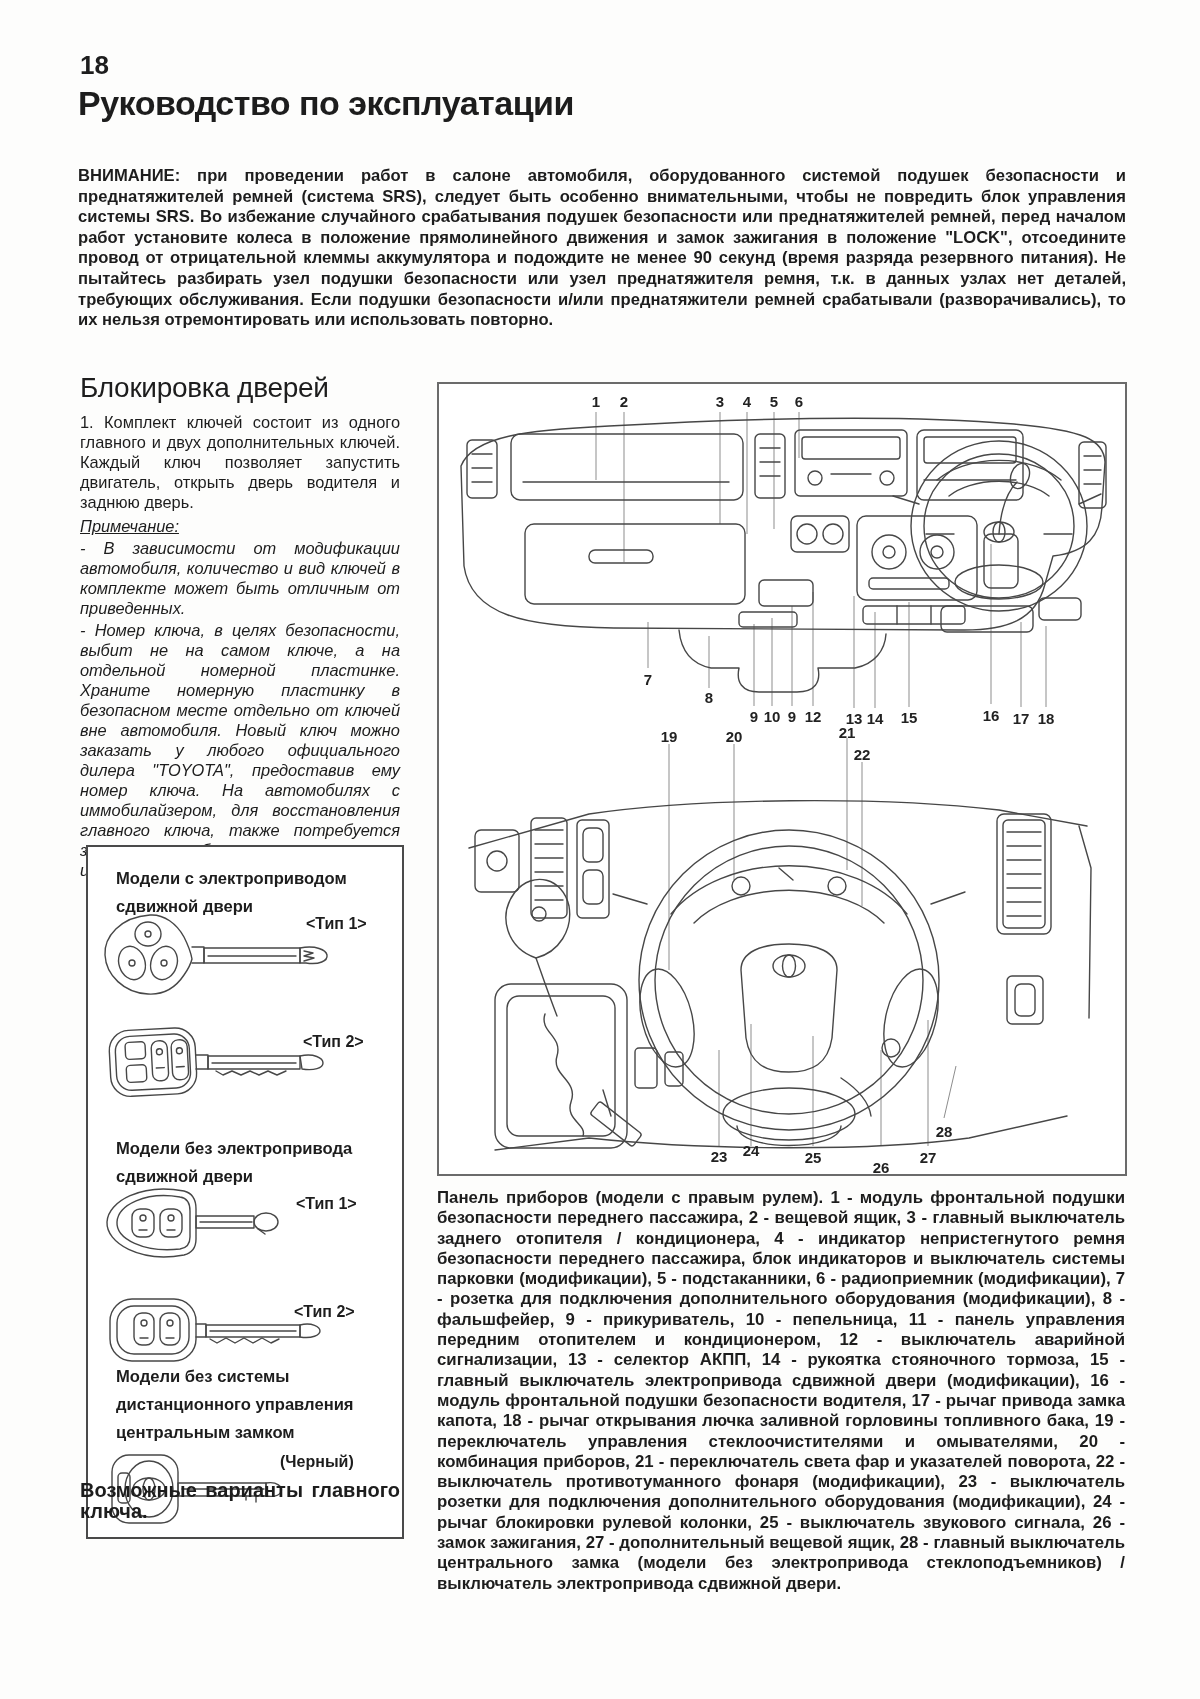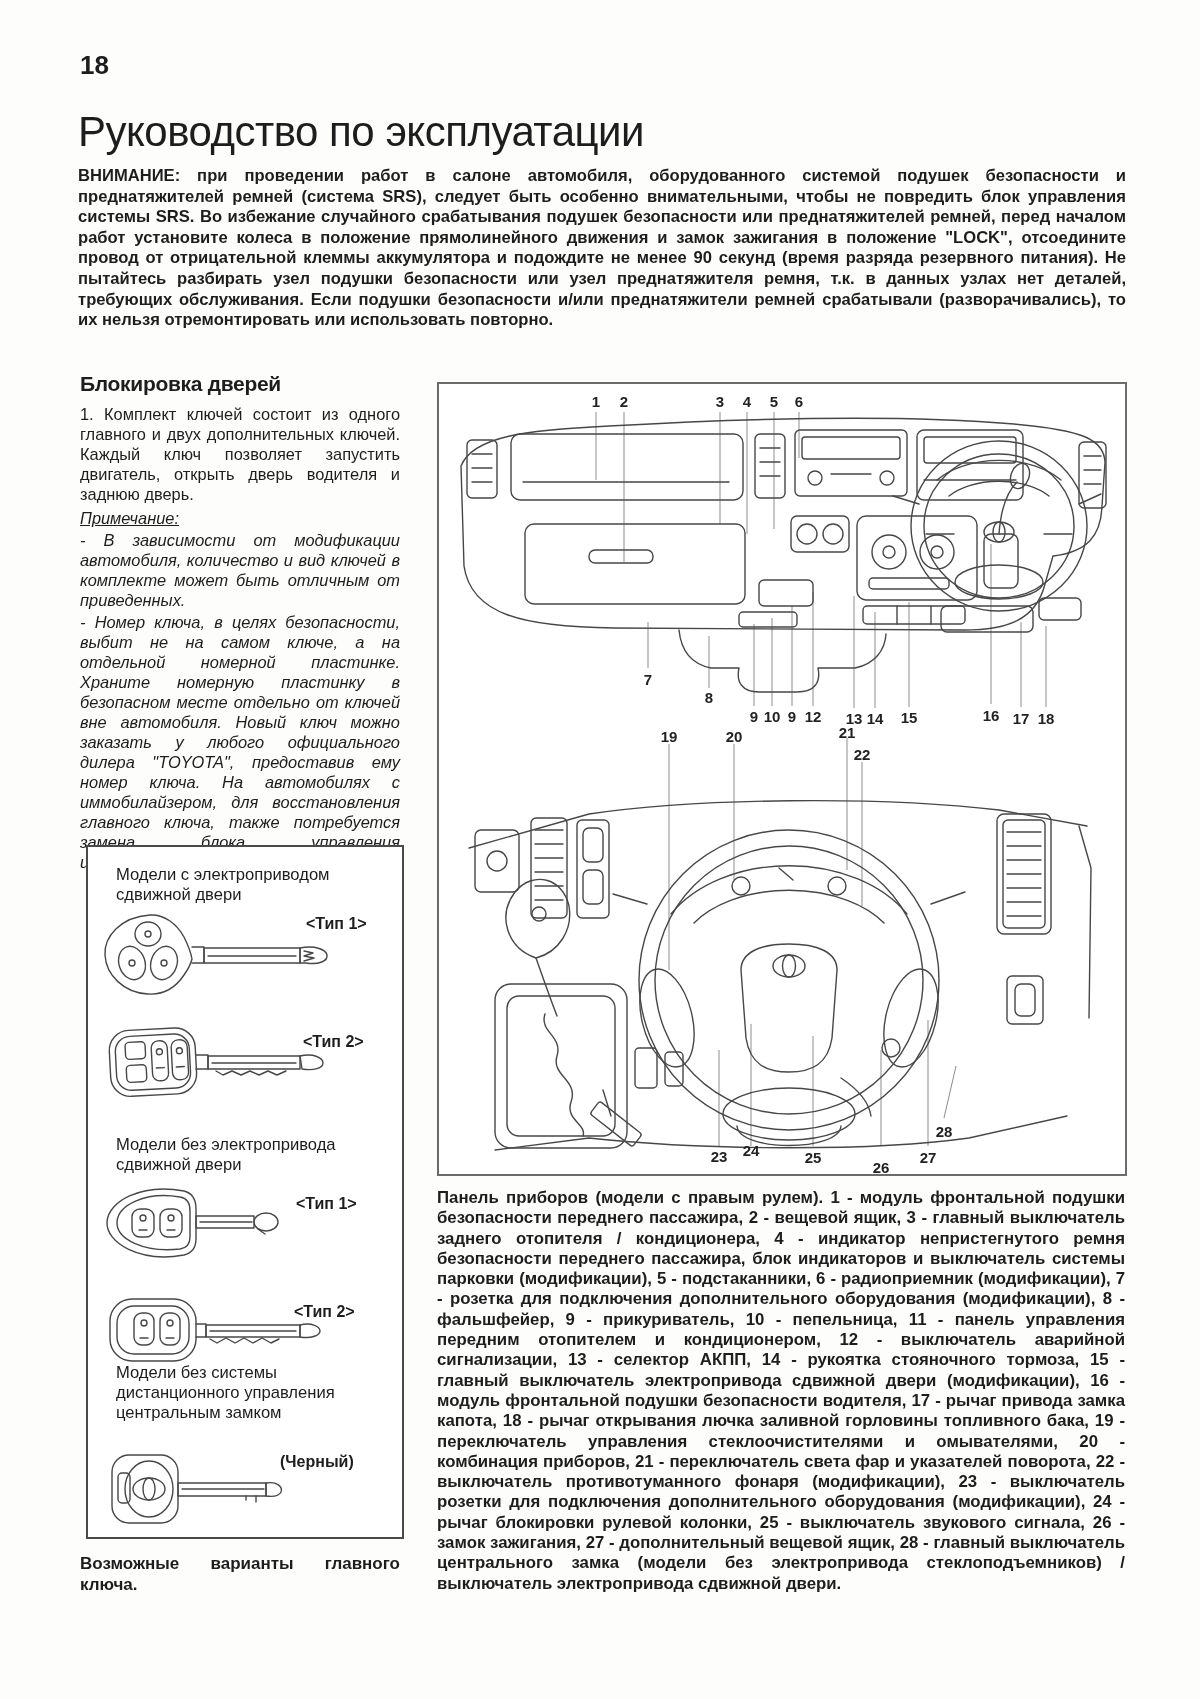--- a/index.html
+++ b/index.html
@@ -1,34 +1,34 @@
 <!DOCTYPE html>
 <html lang="ru"><head>
 <meta charset="utf-8">
 <style>
   html,body{margin:0;padding:0;background:#ffffff;}
   .page{
     position:relative;width:1200px;height:1699px;margin:0 auto;background:#fdfdfc;
     font-family:"Liberation Sans","DejaVu Sans",sans-serif;color:#1d1d1d;overflow:hidden;
   }
   .pagenum{position:absolute;left:80px;top:50px;font-size:26px;font-weight:bold;}
-  .title{position:absolute;left:78px;top:108px;font-size:42px;font-weight:normal;letter-spacing:-0.5px;margin:0;}
+  .title{position:absolute;left:78px;top:84px;font-size:34px;font-weight:bold;letter-spacing:-0.5px;margin:0;}
   .warning{position:absolute;left:78px;top:166px;width:1048px;font-size:16.6px;line-height:20.6px;
     font-weight:bold;text-align:justify;margin:0;}
   .leftcol{position:absolute;left:80px;top:372px;width:320px;}
-  .leftcol h2{font-size:21px;font-weight:bold;margin:0 0 8px 0;letter-spacing:-0.3px;}
+  .leftcol h2{font-size:28px;font-weight:normal;margin:0 0 8px 0;letter-spacing:-0.3px;}
   .leftcol p{margin:0 0 2px 0;font-size:16.4px;line-height:20px;text-align:justify;}
   .note-label{font-style:italic;text-decoration:underline;margin-top:4px !important;}
   .note{font-style:italic;}
   .keybox{position:absolute;left:86px;top:845px;width:314px;height:690px;border:2px solid #4a4a4a;background:#fff;}
-  .kb-h{position:absolute;left:28px;width:268px;font-size:16.6px;line-height:20px;font-weight:normal;}
+  .kb-h{position:absolute;left:28px;width:268px;font-size:16.6px;line-height:28px;font-weight:bold;}
   .key{position:absolute;left:8px;width:300px;height:92px;}
   .key svg{width:100%;height:100%;}
   .ktag{position:absolute;font-size:16px;font-weight:bold;white-space:nowrap;}
-  .left-caption{position:absolute;left:80px;top:1553px;width:320px;font-size:17px;line-height:21px;
+  .left-caption{position:absolute;left:80px;top:1480px;width:320px;font-size:20px;line-height:21px;
     font-weight:bold;text-align:justify;margin:0;}
   .figbox{position:absolute;left:437px;top:382px;width:686px;height:790px;border:2px solid #6b6b6b;background:#fff;}
   .figbox svg{position:absolute;left:0;}
   .svg-panel1{top:0;width:686px;height:332px;}
   .svg-panel2{top:334px;width:686px;height:456px;}
   .co{position:absolute;transform:translate(-50%,0);font-size:15px;font-weight:bold;color:#222;line-height:15px;}
   .fig-caption{position:absolute;left:437px;top:1188px;width:688px;font-size:16.8px;line-height:20.3px;
     font-weight:bold;text-align:justify;margin:0;}
   .art{stroke:#474747;fill:none;stroke-width:1.4;stroke-linecap:round;stroke-linejoin:round;}
   .leader{stroke:#8d8d8d;fill:none;stroke-width:1;}

